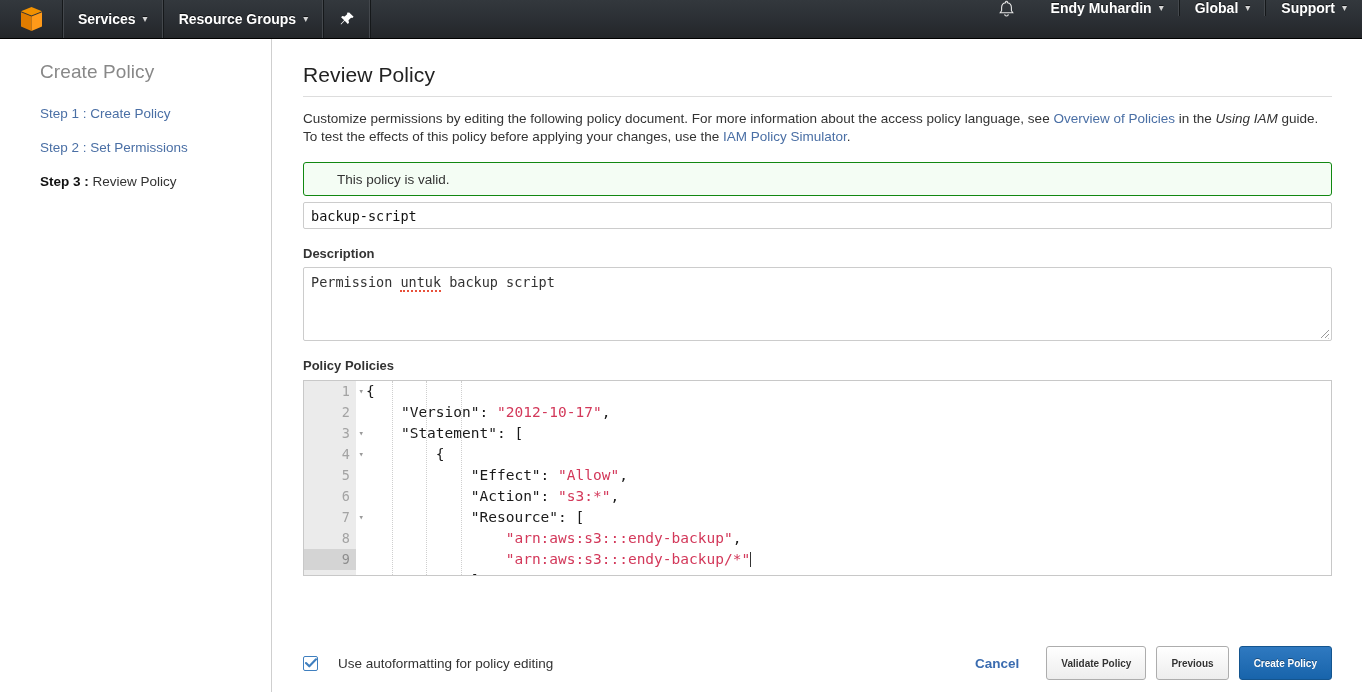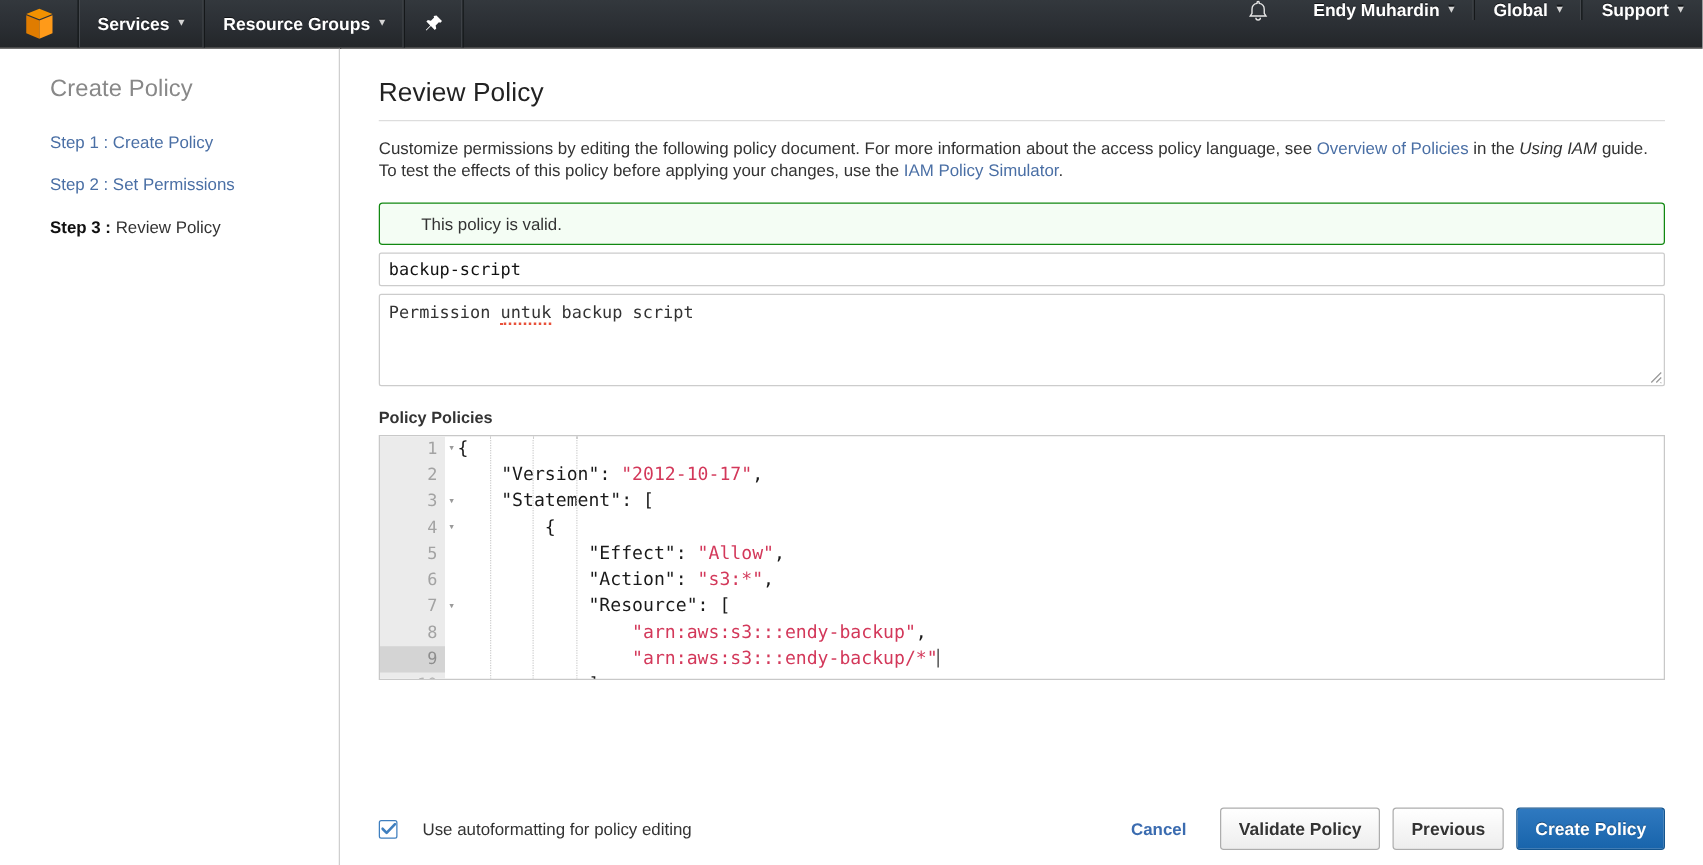--- a/index.html
+++ b/index.html
@@ -227,21 +227,21 @@
   .cbx svg { display: block; }
   .cbx-label { font-size: 13.5px; color: #333; cursor: pointer; }
 
   .footer-actions { margin-left: auto; display: flex; align-items: center; }
   .link-btn {
     color: #3b6cb0; font-size: 13.5px; font-weight: bold;
     cursor: pointer; margin-right: 17px;
     text-decoration: none;
   }
   .btn {
-    font-size: 14px; font-weight: bold;
+    font-size: 10px; font-weight: bold;
     padding: 16px 14px; height: 30px;
     border-radius: 3px;
     display: flex; align-items: center; justify-content: center;
     cursor: pointer;
     margin-left: 10px;
     white-space: nowrap;
   }
   .btn-default {
     background: linear-gradient(to bottom, #ffffff 0%, #ededed 100%);
     border: 1px solid #adadad;
@@ -323,20 +323,21 @@
   <div class="title-rule"></div>
 
   <p class="intro"><span>Customize permissions by editing the following policy document. For more information about the access policy language, see </span><a href="#">Overview of Policies</a><span> in the </span><i>Using IAM</i><span> guide. To test the effects of this policy before applying your changes, use the </span><a href="#">IAM Policy Simulator</a><span>.</span></p>
 
   <div class="valid-banner">
     <span>This policy is valid.</span>
   </div>
 
   <input class="text-input" type="text" value="backup-script" style="">
 
+  <div class="field-label">Description</div>
   <div class="textarea-wrap">
     <div class="text-area"><span>Permission </span><span class="spell">untuk</span><span> backup script</span></div>
     <svg class="resize-grip" viewBox="0 0 13 13">
       <path d="M12 4 L4 12 M12 8 L8 12 M12 12 L11.5 12.5" stroke="#9a9a9a" stroke-width="1" fill="none"></path>
     </svg>
   </div>
 
   <div class="field-label">Policy Policies</div>
 
   <div class="editor">

